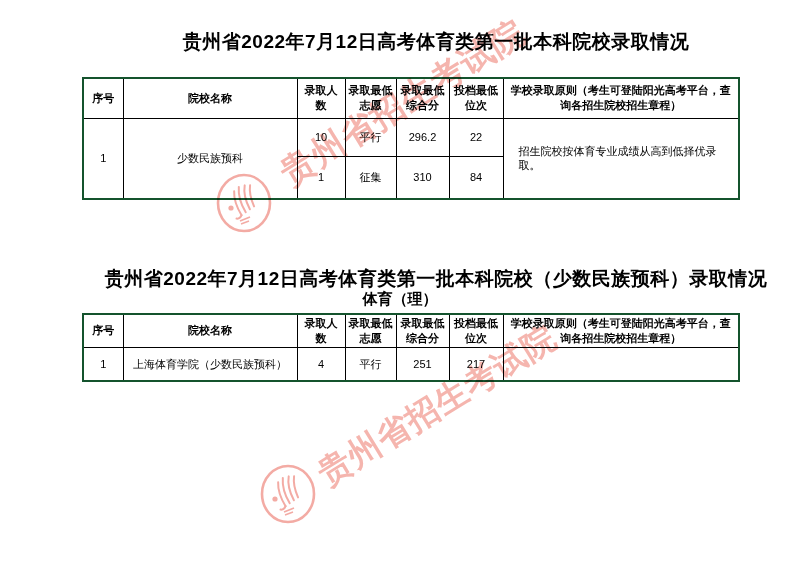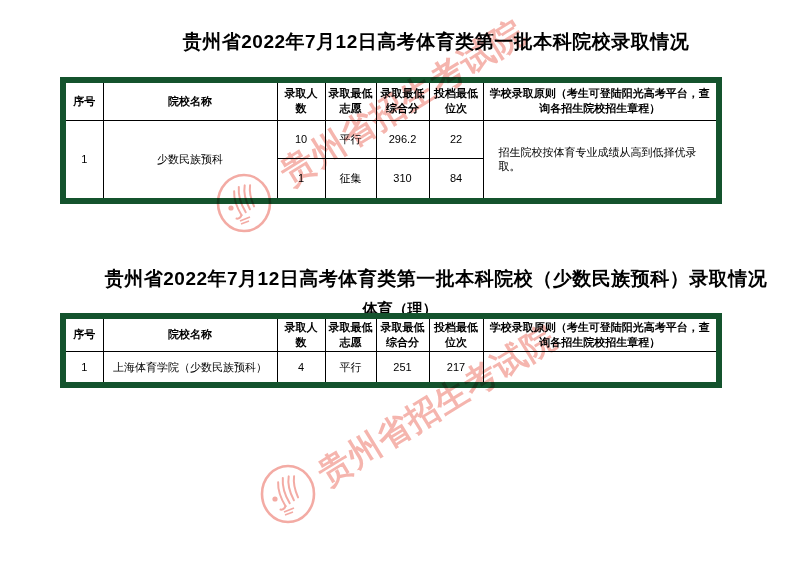--- a/index.html
+++ b/index.html
@@ -9,37 +9,37 @@
   }
   .doc-title{
     position:absolute;left:0;width:800px;text-align:center;
     font-size:19px;font-weight:bold;letter-spacing:0.5px;white-space:nowrap;padding-left:36px;
   }
   .doc-subtitle{
     position:absolute;left:0;width:800px;text-align:center;
     font-size:15px;font-weight:bold;
   }
   table.rec{
-    position:absolute;left:60px;width:656px;
+    position:absolute;left:82px;width:656px;
     border-collapse:collapse;table-layout:fixed;
-    border:6px solid #14532d;
+    border:2px solid #14532d;
   }
   table.rec td{
     border:1px solid #000;text-align:center;vertical-align:middle;
     padding:1px 2px;overflow:hidden;
   }
   table.rec td.hdr{font-weight:bold;font-size:11px;line-height:1.35;}
   table.rec td.body{font-size:11px;line-height:1.3;}
   table.rec td.principle-body{text-align:left;padding:1px 15px;font-size:11px;}
   #table1{top:77px;}
   #table2{top:313px;}
   #title1{top:29px;}
   #subtitle1{top:54px;}
   #title2{top:266px;}
-  #subtitle2{top:300px;}
+  #subtitle2{top:290px;}
 
   
   .wm-layer{position:absolute;left:0;top:0;width:800px;height:566px;
     pointer-events:none;mix-blend-mode:multiply;z-index:5;}
   .wm-text{
     position:absolute;font-weight:bold;color:#f5b5ae;white-space:nowrap;
     font-family:"Liberation Sans", sans-serif;
   }
   #wm-text-top{left:263px;top:80px;width:280px;font-size:34px;letter-spacing:1px;
     transform:rotate(-31.7deg);transform-origin:center center;}

